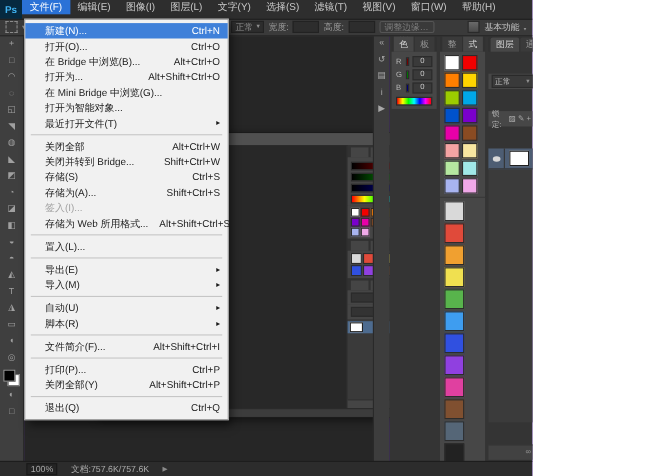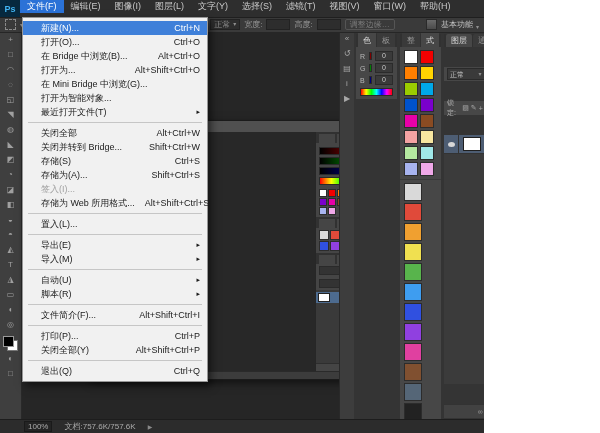--- a/index.html
+++ b/index.html
@@ -18,21 +18,21 @@
   .toolpreview{width:9px;height:9px;border:1px dashed #8a8a8a;}
   .optsep{width:1px;height:10px;background:#2a2a2a;margin:0 2px;}
   .modeicons{display:flex;gap:1px;}
   .modeicon{width:8px;height:8px;border:1px solid #5a5a5a;background:#444;}
   .modeicon.on{background:#5d5d5d;border-color:#888;}
   .mini-box{background:#2d2d2d;border:1px solid #222;color:#8d8d8d;height:9px;line-height:9px;padding:0 2px;min-width:18px;}
   .mini-sel{background:#2d2d2d;border:1px solid #222;color:#8d8d8d;height:9px;line-height:9px;padding:0 3px;display:flex;gap:3px;align-items:center;}
   .mini-btn{border:1px solid #555;border-radius:2px;color:#7d7d7d;height:9px;line-height:9px;padding:0 4px;}
   .opt-spacer{flex:1;}
   .wsicon{width:9px;height:9px;background:linear-gradient(#6a6a6a,#4a4a4a);border:1px solid #2a2a2a;}
-  .workspace{color:#c4c4c4;display:flex;align-items:flex-end;gap:3px;}
+  .workspace{color:#c4c4c4;display:flex;align-items:flex-end;gap:3px;font-family:Liberation Mono, monospace;}
 
   
   .toolbar{position:absolute;left:0;top:32px;width:21px;bottom:13px;background:#3f3f3f;border-right:1px solid#292929;display:flex;flex-direction:column;align-items:center;z-index:10;}
   .tool{width:21px;height:15px;line-height:15px;text-align:center;font-size:8px;color:#a0a0a0;}
   .fgbg{position:relative;width:15px;height:15px;margin-top:4px;}
   .bgswatch{position:absolute;right:0;bottom:0;width:9px;height:9px;background:#fff;border:1px solid #777;}
   .fgswatch{position:absolute;left:0;top:0;width:9px;height:9px;background:#000;border:1px solid #999;}
 
   
   .canvas{position:absolute;left:22px;top:32px;right:144px;bottom:13px;background:#262626;}

